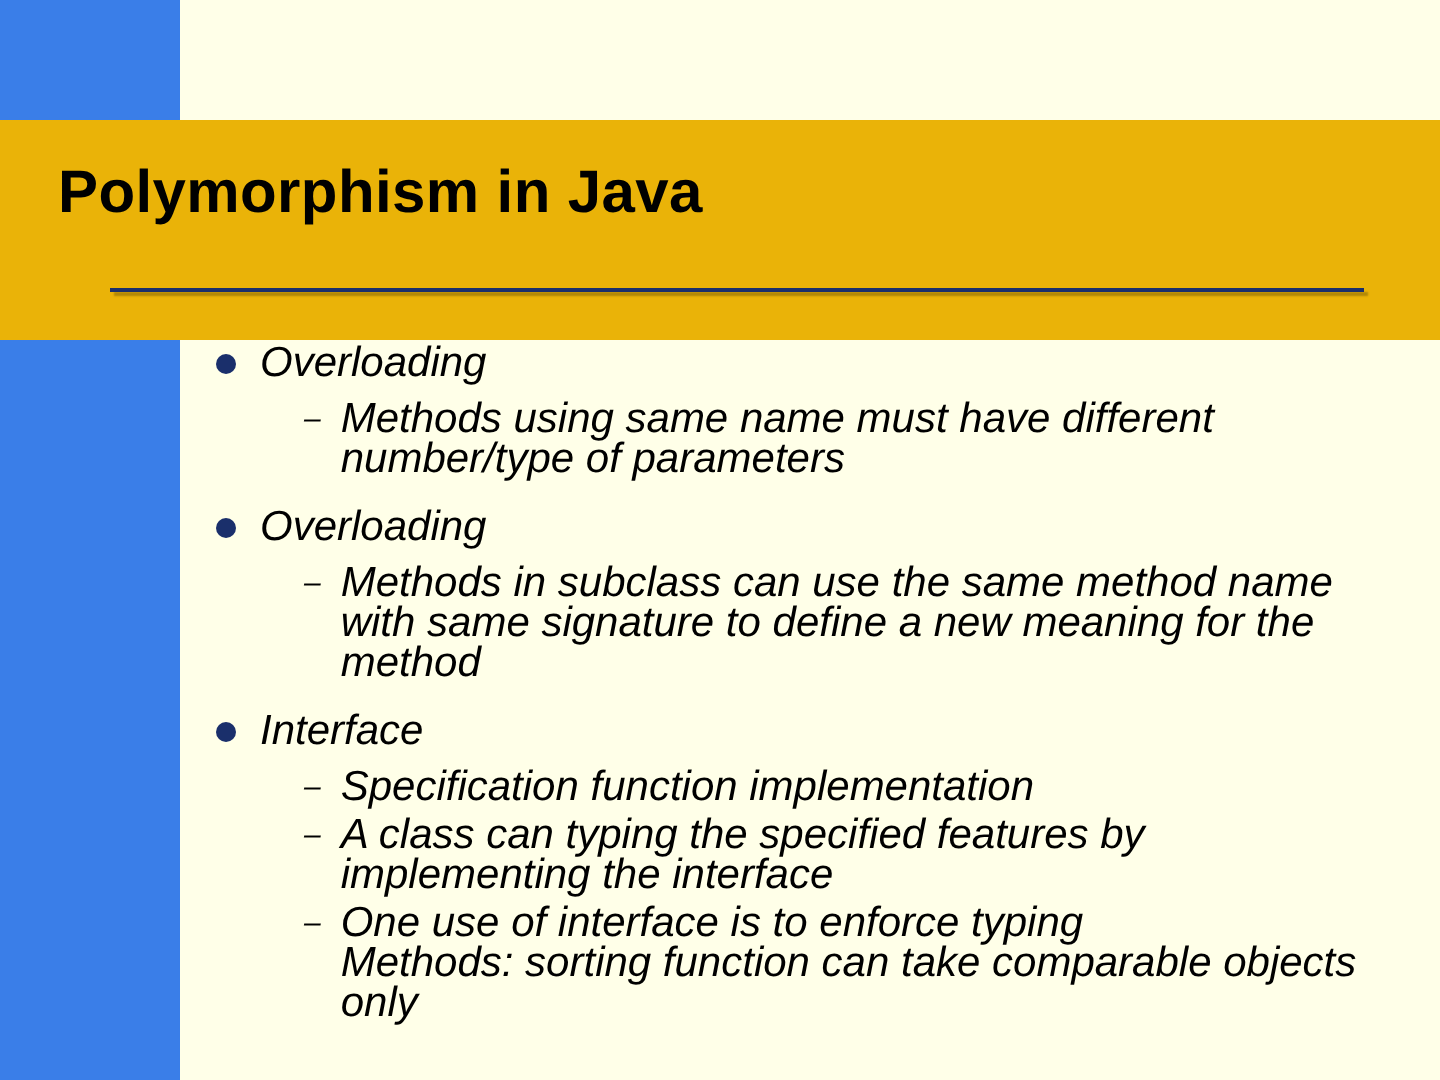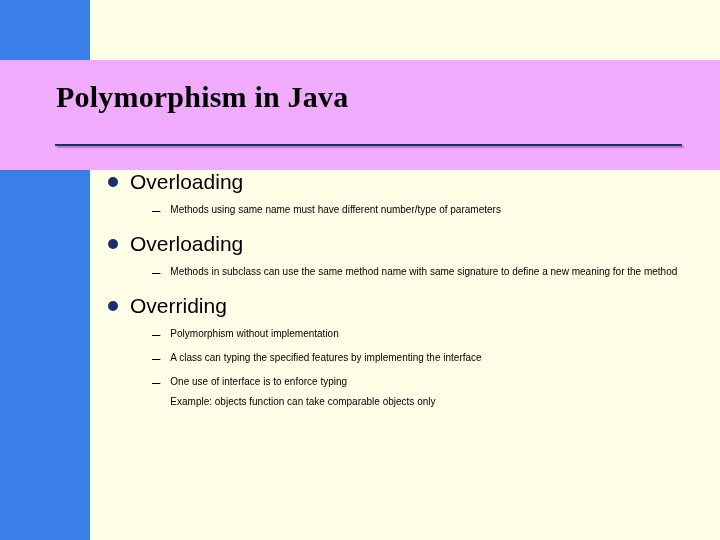--- a/index.html
+++ b/index.html
@@ -12,43 +12,43 @@
   .blue-block {
     position: absolute;
     top: 0; left: 0;
     width: 90px; height: 540px;
     background: #3a7ee8;
   }
   .title-bar {
     position: absolute;
     top: 60px; left: 0; right: 0;
     height: 110px;
-    background: #f0abfc;
-    padding: 20px 0 0 56px;
-    font-family: Liberation Serif, serif;
+    background: #eab308;
+    padding: 20px 0 0 29px;
   }
   .title-bar .underline {
     position: absolute;
     left: 55px; right: 38px; bottom: 24px;
     height: 2px;
     background: #1a2f6b;
     box-shadow: 2px 2px 1px rgba(0,0,0,0.25);
   }
   h1.title {
     font-size: 30px;
     font-weight: bold;
     color: #000;
     letter-spacing: 0.2px;
   }
   .content {
     position: absolute;
     top: 170px; left: 108px; right: 40px;
   }
   .level1 {
     margin-bottom: 12px;
+    font-style: italic;
   }
   .level1-head {
     display: flex;
     align-items: center;
     gap: 12px;
     margin-bottom: 6px;
   }
   .bullet-dot {
     width: 10px; height: 10px;
     border-radius: 50%;
@@ -67,21 +67,21 @@
     align-items: flex-start;
     gap: 10px;
     margin-bottom: 4px;
   }
   .dash {
     font-size: 15px;
     color: #000;
     line-height: 20px;
   }
   .sub-text {
-    font-size: 10px;
+    font-size: 21px;
     color: #000;
     line-height: 20px;
   }
 </style>
 </head>
 <body>
 
 <div class="blue-block"></div>
 
 <div class="title-bar">
@@ -113,32 +113,32 @@
       <div class="sub-item">
         <span class="dash">–</span>
         <span class="sub-text">Methods in subclass can use the same method name with same signature to define a new meaning for the method</span>
       </div>
     </div>
   </div>
 
   <div class="level1">
     <div class="level1-head">
       <span class="bullet-dot"></span>
-      <span class="level1-label">Overriding</span>
+      <span class="level1-label">Interface</span>
     </div>
     <div class="sub-list">
       <div class="sub-item">
         <span class="dash">–</span>
-        <span class="sub-text">Polymorphism without implementation</span>
+        <span class="sub-text">Specification function implementation</span>
       </div>
       <div class="sub-item">
         <span class="dash">–</span>
         <span class="sub-text">A class can typing the specified features by implementing the interface</span>
       </div>
       <div class="sub-item">
         <span class="dash">–</span>
         <span class="sub-text" style="white-space: pre-line;">One use of interface is to enforce typing
-Example: objects function can take comparable objects only</span>
+Methods: sorting function can take comparable objects only</span>
       </div>
     </div>
   </div>
 
 </div>
 
 </body></html>

